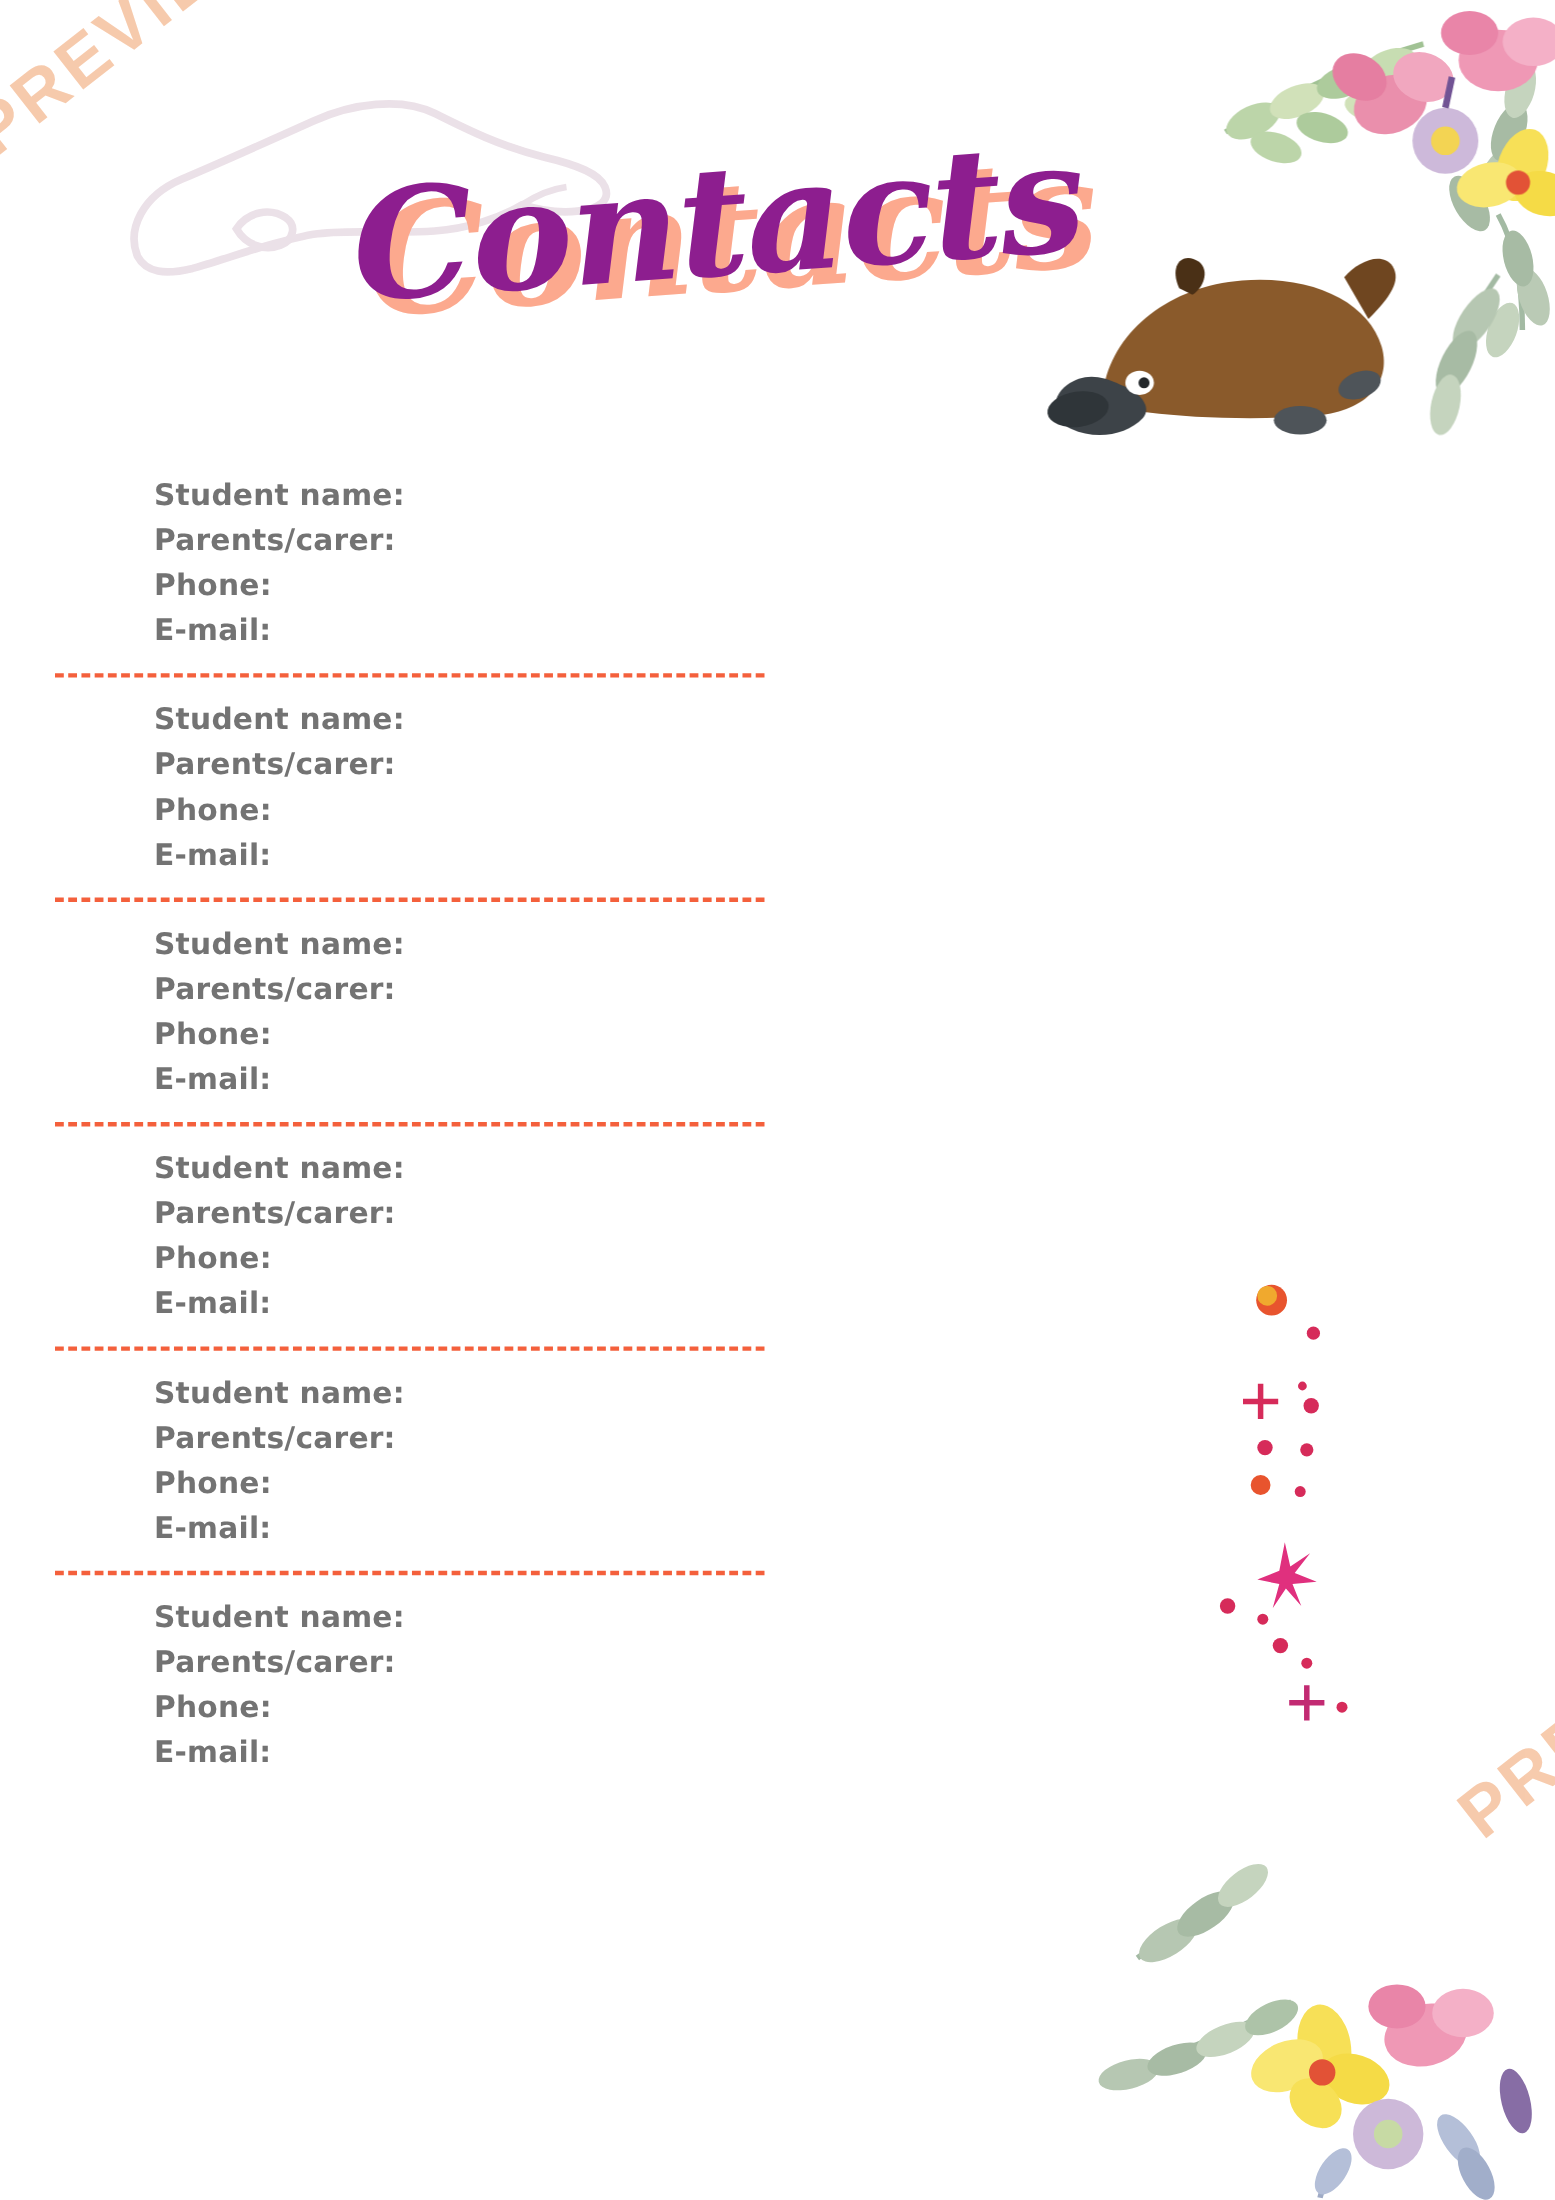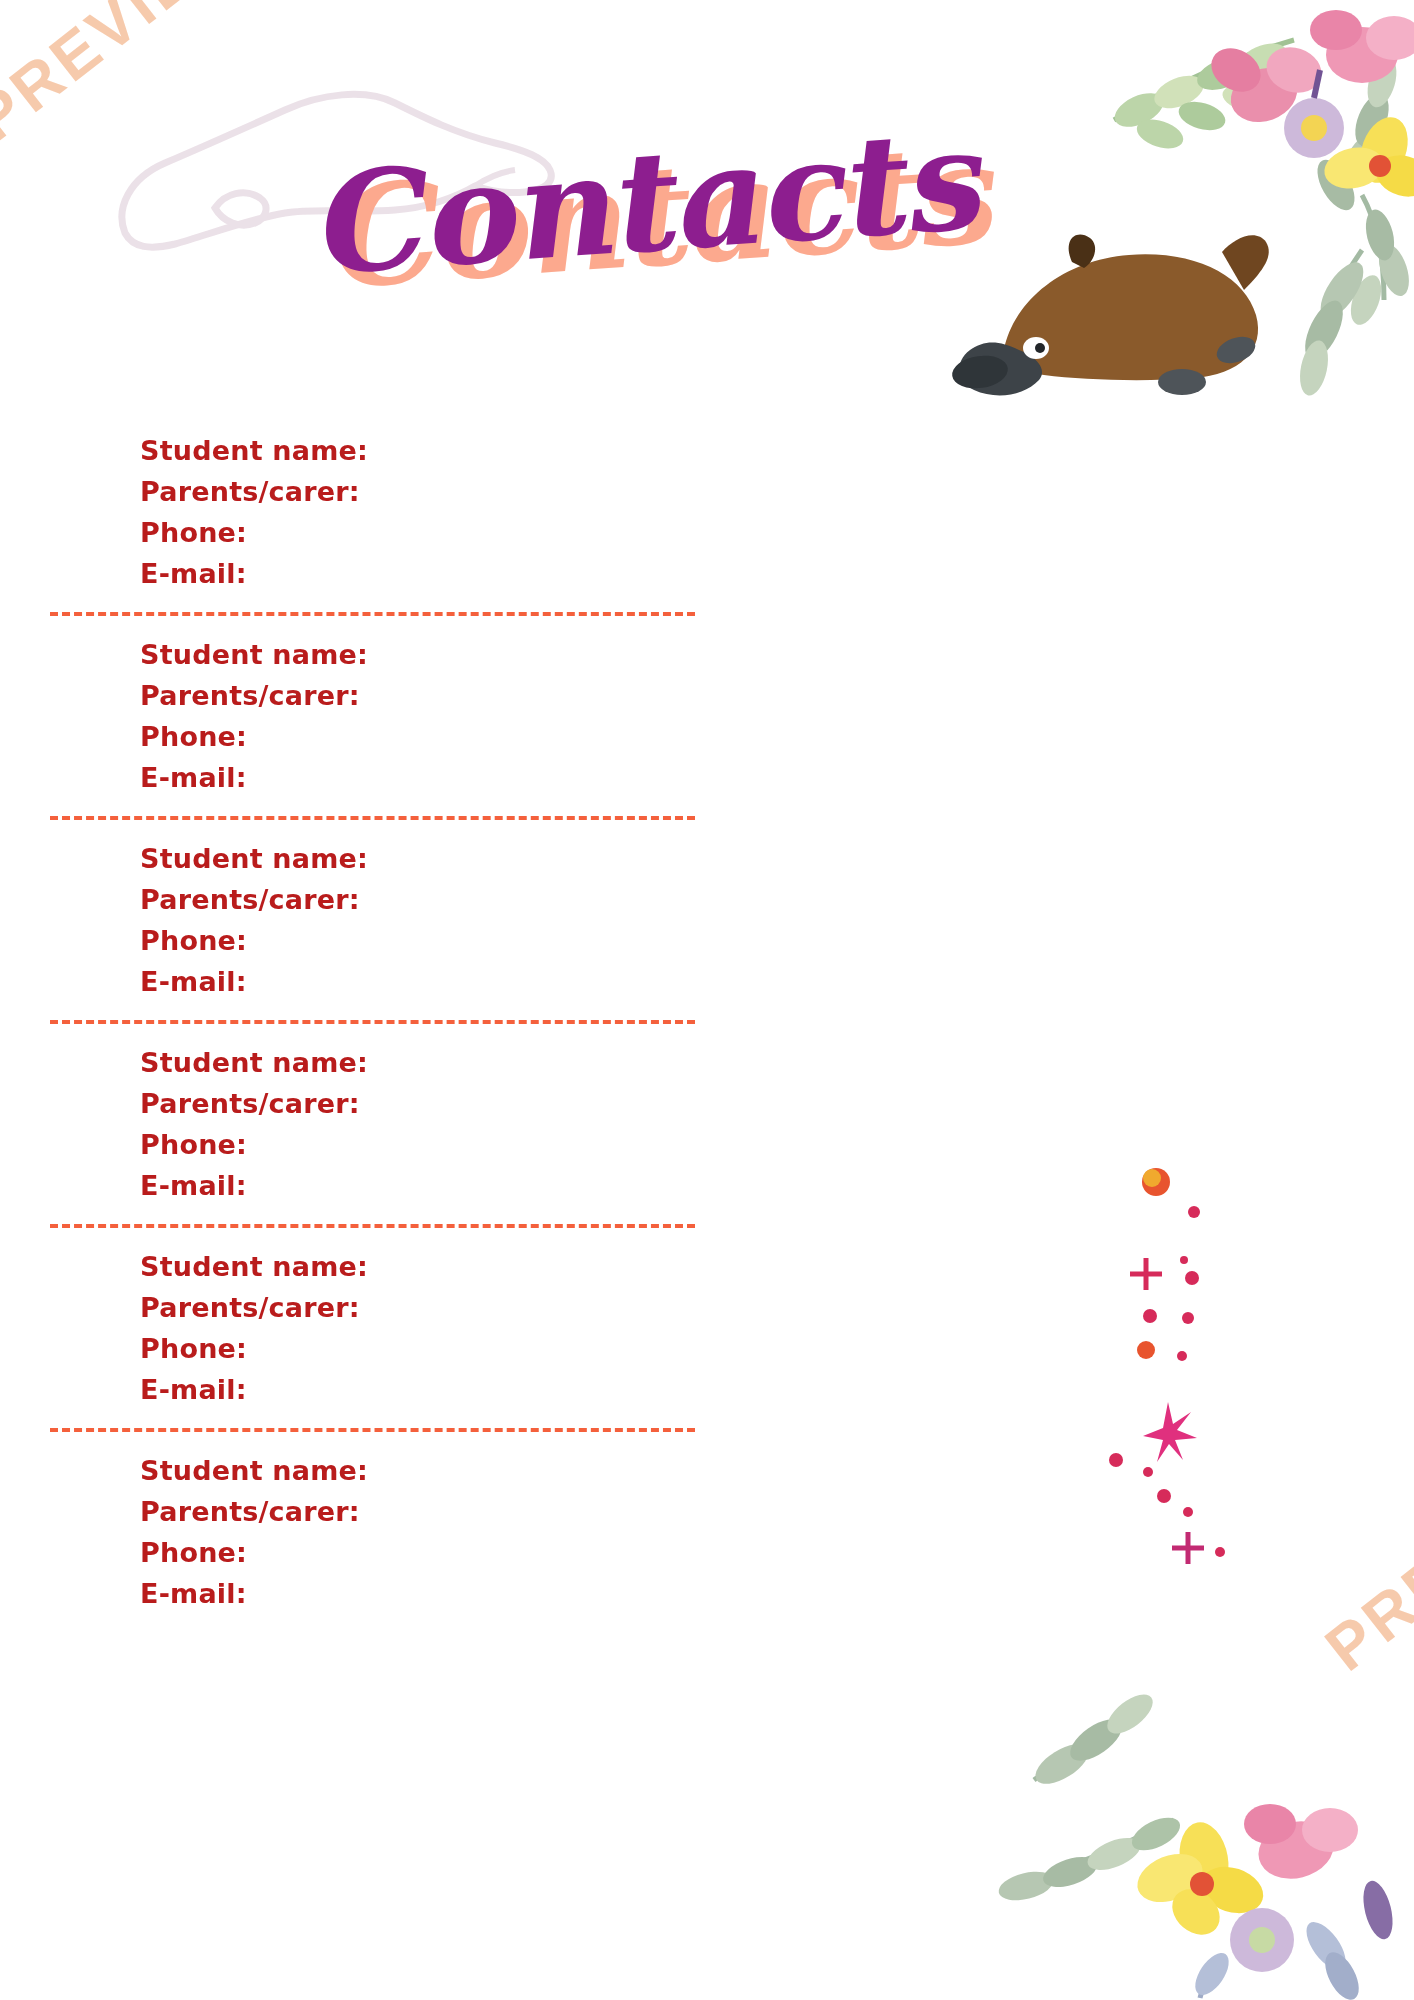--- a/index.html
+++ b/index.html
@@ -126,21 +126,21 @@
     width: 720px;
   }
   .entry {
     position: relative;
     padding: 0 0 0 140px;
   }
   .entry .line {
     font-family: "DejaVu Sans", sans-serif;
     font-weight: bold;
     font-size: 27px;
-    color: #b91c1c;
+    color: #737373;
     line-height: 41px;
     letter-spacing: 0.2px;
   }
   .divider {
     height: 0;
     border-top: 4px dashed #f4603c;
     margin: 18px 0 18px 50px;
     width: 645px;
   }
 </style>

